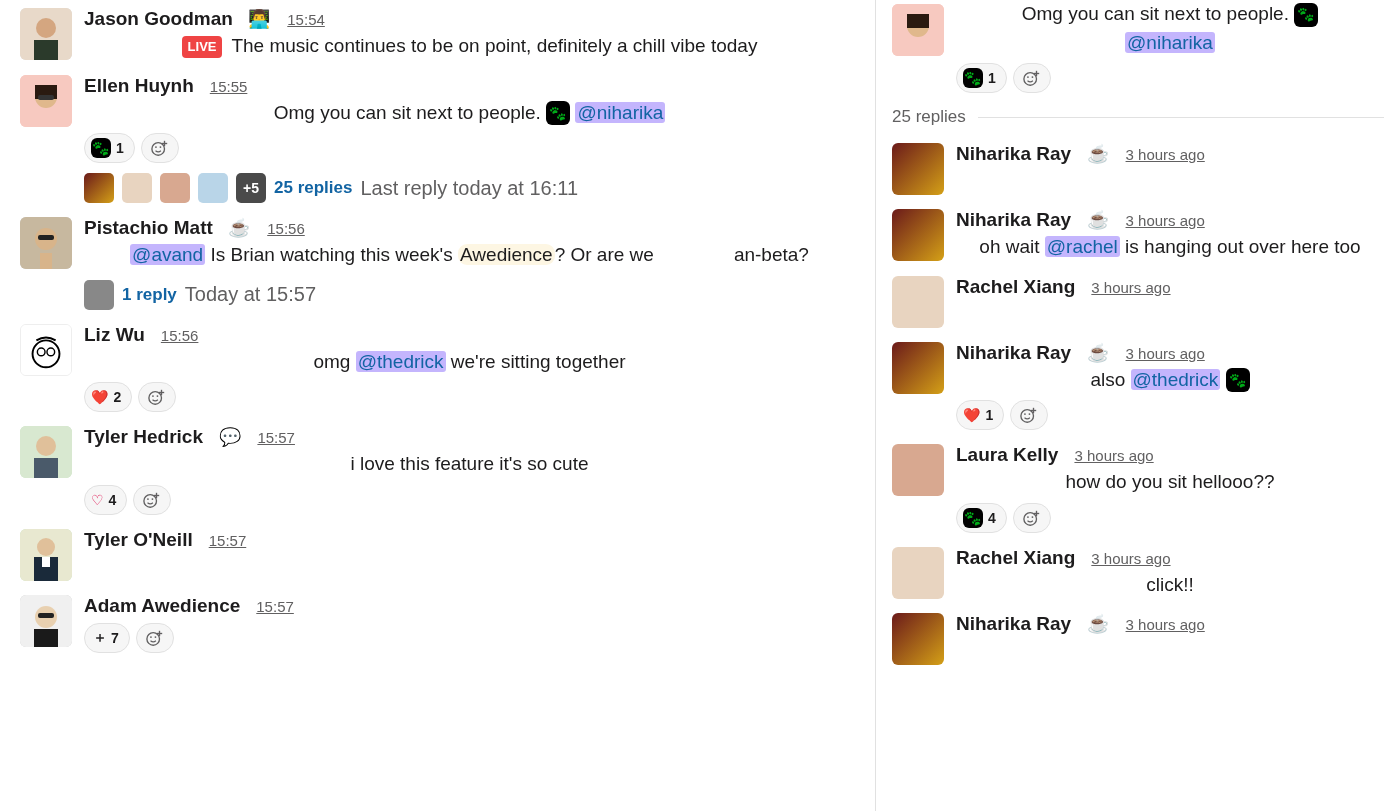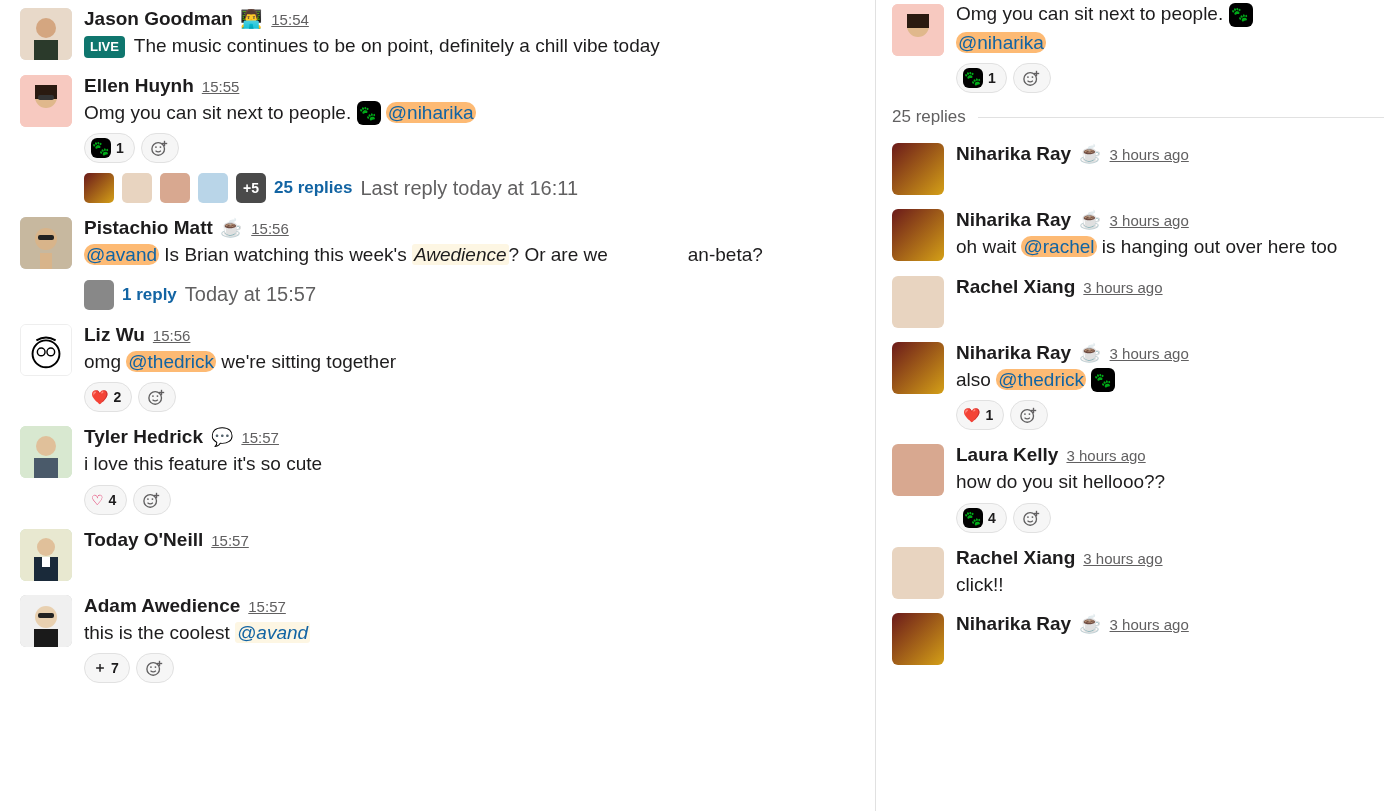--- a/index.html
+++ b/index.html
@@ -43,21 +43,21 @@
   display: flex;
   align-items: center;
   justify-content: center;
   overflow: hidden;
 }
 .avatar svg { width: 100%; height: 100%; }
 .msg-content { flex: 1; min-width: 0; }
 .msg-header {
   display: flex;
   align-items: baseline;
-  gap: 8px;
+  gap: 16px;
   margin-bottom: 2px;
 }
 .sender {
   font-weight: 800;
   font-size: 19px;
   color: #1d1c1d;
 }
 .status-emoji {
   display: inline-flex;
   font-size: 18px;
@@ -65,43 +65,43 @@
 }
 .timestamp {
   font-size: 15px;
   color: #616061;
   text-decoration: underline;
 }
 .msg-body {
   font-size: 19px;
   line-height: 1.5;
   color: #1d1c1d;
+  text-align: center;
 }
 .live-badge {
   display: inline-block;
-  background: #0f766e;
+  background: #ef4444;
   color: #fff;
   font-weight: 700;
   font-size: 13px;
   padding: 1px 6px;
   border-radius: 4px;
   vertical-align: middle;
   margin-right: 4px;
 }
 .mention {
-  background: #fdba74;
+  background: #c4b5fd;
   color: #1264a3;
   padding: 0 2px;
-  border-radius: 10px;
+  border-radius: 3px;
 }
 .highlight {
   background: #fdf6e3;
   padding: 0 2px;
-  border-radius: 3px;
-  font-style: italic;
+  border-radius: 9px;
 }
 .paw-emoji {
   display: inline-flex;
   width: 24px; height: 24px;
   background: #000;
   border-radius: 6px;
   align-items: center;
   justify-content: center;
   color: #ff8db5;
   font-size: 14px;
@@ -377,43 +377,40 @@
     <div class="avatar greenbg">
       <svg class="avatar-face" viewBox="0 0 52 52">
           <rect width="52" height="52" fill="#e8e8d0"></rect>
           <circle cx="26" cy="18" r="9" fill="#e0c09a"></circle>
           <rect x="14" y="28" width="24" height="24" fill="#1a2a3a"></rect>
           <rect x="22" y="28" width="8" height="10" fill="#fff"></rect>
         </svg>
     </div>
     <div class="msg-content">
       <div class="msg-header">
-        <span class="sender">Today O'Neill</span>
+        <span class="sender">Tyler O'Neill</span>
         <span class="timestamp">15:57</span>
       </div>
     </div>
   </div>
 
   <div class="msg">
     <div class="avatar">
       <svg class="avatar-face" viewBox="0 0 52 52">
           <rect width="52" height="52" fill="#f0f0f0"></rect>
           <circle cx="26" cy="22" r="11" fill="#e8d0b0"></circle>
           <rect x="18" y="18" width="16" height="5" fill="#222" rx="2"></rect>
           <rect x="14" y="34" width="24" height="18" fill="#1a1a1a"></rect>
         </svg>
     </div>
     <div class="msg-content">
       <div class="msg-header">
         <span class="sender">Adam Awedience</span>
         <span class="timestamp">15:57</span>
       </div>
-      <div class="msg-body">
-        <span>this is the coolest </span><span class="mention highlight">@avand</span>
-      </div>
       <div class="reactions">
         <div class="plus-reaction">
           <span>＋</span>
           <span class="reaction-count">7</span>
         </div>
         <div class="add-reaction">
           <svg width="18" height="18" viewBox="0 0 20 20">
               <circle cx="8" cy="11" r="7" fill="none" stroke="#616061" stroke-width="1.5"></circle>
               <circle cx="5.5" cy="9" r="1" fill="#616061"></circle>
               <circle cx="10.5" cy="9" r="1" fill="#616061"></circle>

